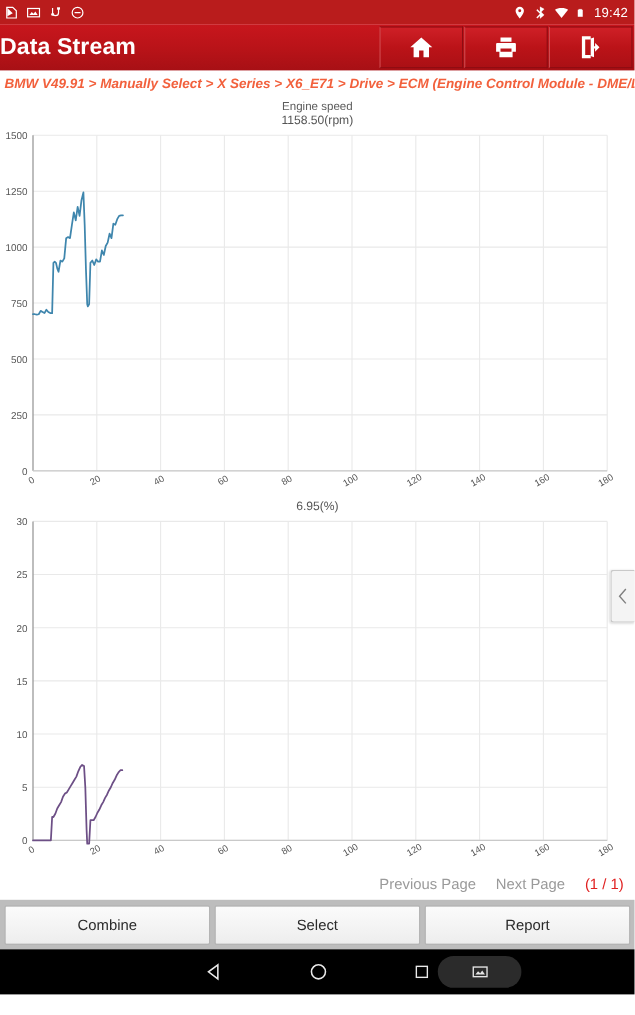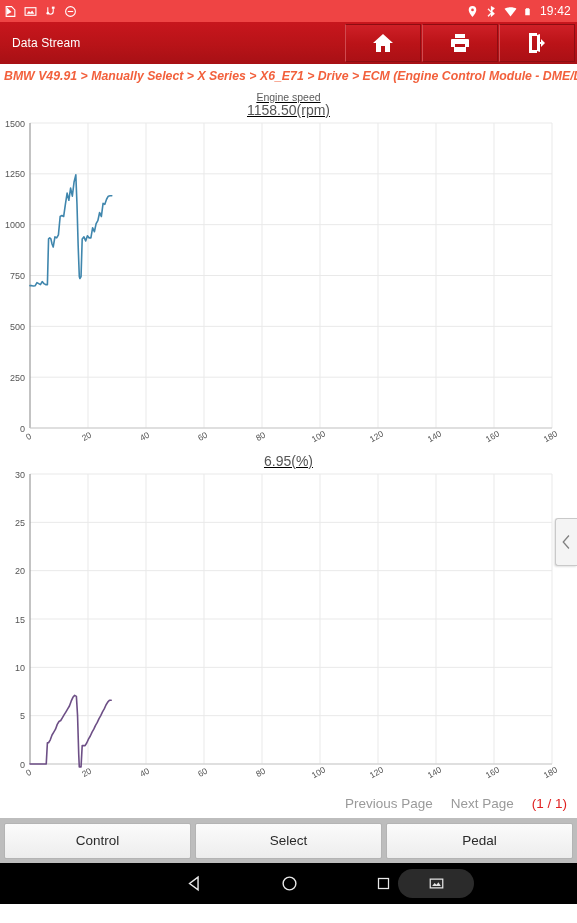--- a/index.html
+++ b/index.html
@@ -5,40 +5,40 @@
   * { box-sizing: border-box; margin: 0; padding: 0; }
   html, body {
     width: 577px; height: 923px;
     background: #fff;
     font-family: "Liberation Sans", sans-serif;
     overflow: hidden;
   }
 
   
   .statusbar {
-    height: 22px; background: #ef4444; color: #fff;
+    height: 22px; background: #b91c1c; color: #fff;
     display: flex; align-items: center; justify-content: space-between;
     padding: 0 6px 0 4px;
     gap: 47px;
   }
   .sb-left { display: flex; align-items: center; gap: 7px; }
   .sb-right { display: flex; align-items: center; gap: 6px; }
   .sb-ico { width: 13px; height: 13px; display: block; fill: #fff; }
   .sb-time { font-size: 12px; color: #fff; letter-spacing: .2px; margin-left: 2px; }
 
   
   .titlebar {
     height: 42px;
     background: linear-gradient(180deg,#c8161d 0%, #b81318 55%, #a71015 100%);
     display: flex; align-items: center; justify-content: space-between;
     position: relative;
   }
   .app-title {
-    color: #fff; font-size: 12px; font-weight: normal;
-    padding-left: 12px; letter-spacing: .1px;
+    color: #fff; font-size: 21px; font-weight: bold;
+    letter-spacing: .1px;
   }
   .tb-buttons { display: flex; height: 38px; margin-right: 2px; }
   .tb-btn {
     width: 76px; height: 38px;
     display: flex; align-items: center; justify-content: center;
     background: linear-gradient(180deg,#cf2027 0%, #bb1318 50%, #ab1015 100%);
     border: 1px solid #8d0d12;
     border-left-color: #d04a4f;
     cursor: pointer;
   }
@@ -47,27 +47,27 @@
 
   
   .breadcrumb {
     height: 24px; background: #fff;
     color: #f2603c; font-style: italic; font-weight: bold;
     font-size: 12.3px; line-height: 24px;
     padding-left: 4px; white-space: nowrap; overflow: hidden;
   }
 
   
-  .charts { position: relative; text-decoration: underline; }
+  .charts { position: relative; }
   .chart-block { position: relative; }
   .chart-head {
     text-align: center; color: #5b5b5b;
     font-size: 10.5px; line-height: 13px; padding-top: 3px;
   }
-  .chart-head .val { font-size: 14px; color: #555; }
+  .chart-head .val { font-size: 11px; color: #555; }
   .plot { position: relative; }
   .plot svg { display: block; }
 
   
   .side-tab {
     position: absolute; right: 0; top: 430px;
     width: 22px; height: 48px;
     background: #f4f4f4; border: 1px solid #c9c9c9;
     border-right: none;
     border-radius: 3px 0 0 3px;
@@ -322,23 +322,23 @@
   </div>
 </div>
 
 <div class="pager">
   <span>Previous Page</span>
   <span>Next Page</span>
   <span class="count">(1 / 1)</span>
 </div>
 
 <div class="buttonbar">
-  <div class="bb-btn">Control</div>
+  <div class="bb-btn">Combine</div>
   <div class="bb-btn">Select</div>
-  <div class="bb-btn">Pedal</div>
+  <div class="bb-btn">Report</div>
 </div>
 
 <div class="navbar">
   <svg width="17" height="17" viewBox="0 0 24 24">
       <path d="M17 3L5 12l12 9z" fill="none" stroke="#e9e9e9" stroke-width="2"></path>
     </svg>
   <svg width="17" height="17" viewBox="0 0 24 24">
       <circle cx="12" cy="12" r="9" fill="none" stroke="#e9e9e9" stroke-width="2"></circle>
     </svg>
   <svg width="15" height="15" viewBox="0 0 24 24">

